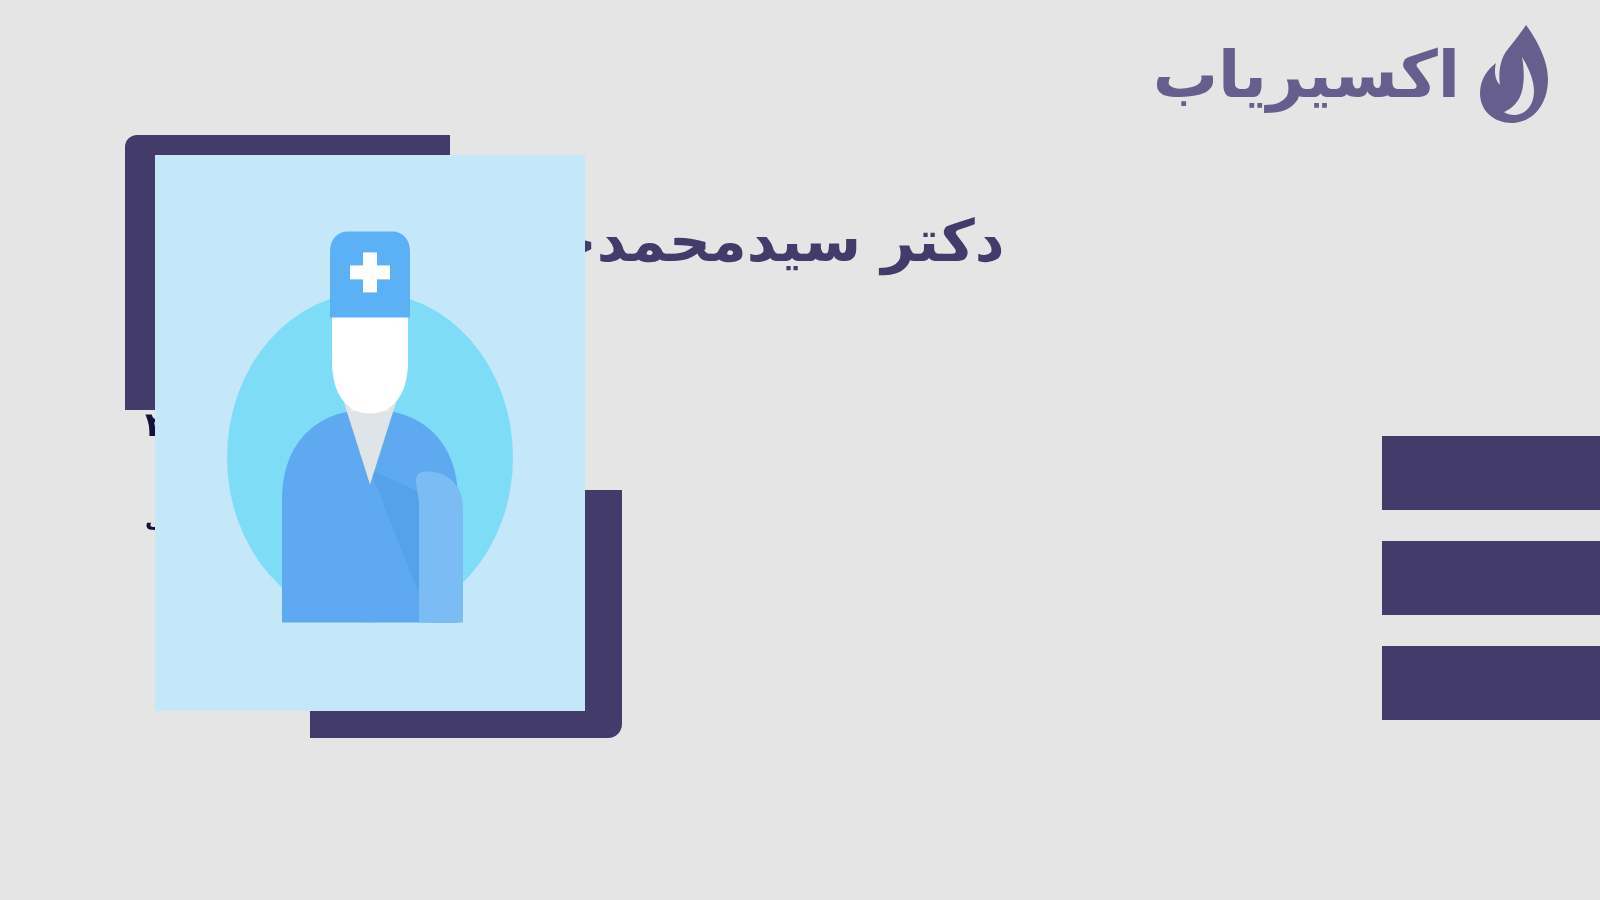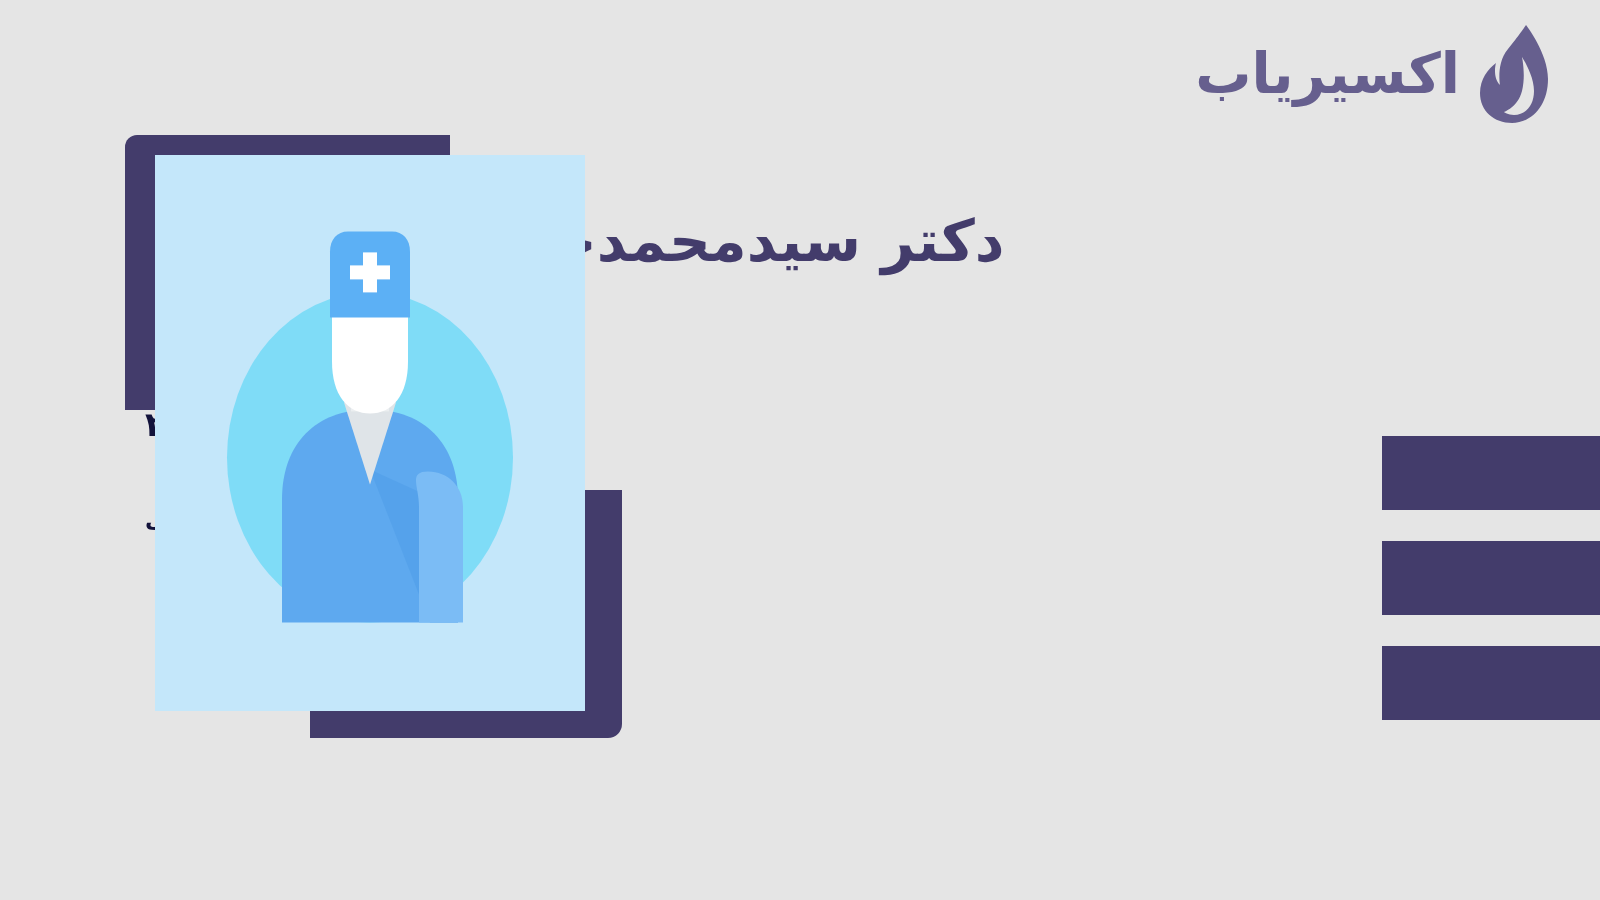--- a/index.html
+++ b/index.html
@@ -35,21 +35,21 @@
     gap: 14px;
     height: 110px;
   }
   .logo-mark {
     width: 86px;
     height: 108px;
     display: block;
     flex: 0 0 auto;
   }
   .logo-text {
-    font-size: 56px;
+    font-size: 65px;
     font-weight: 700;
     color: #665f8e;
     letter-spacing: 0px;
     line-height: 1;
     white-space: nowrap;
     direction: rtl;
     padding-bottom: 6px;
   }
 
   

